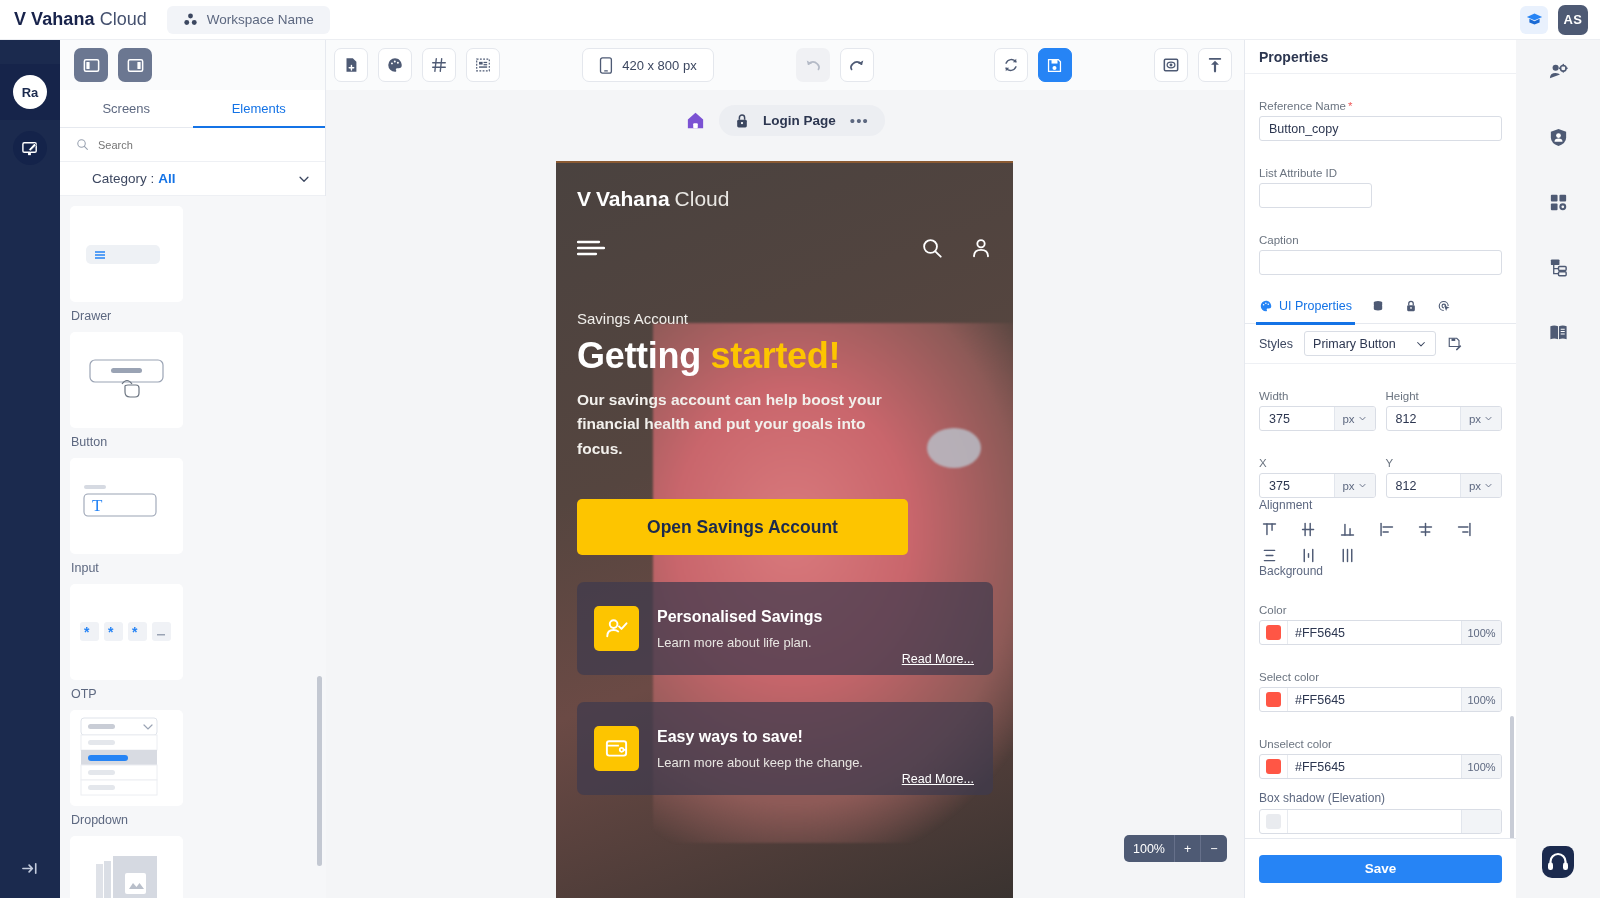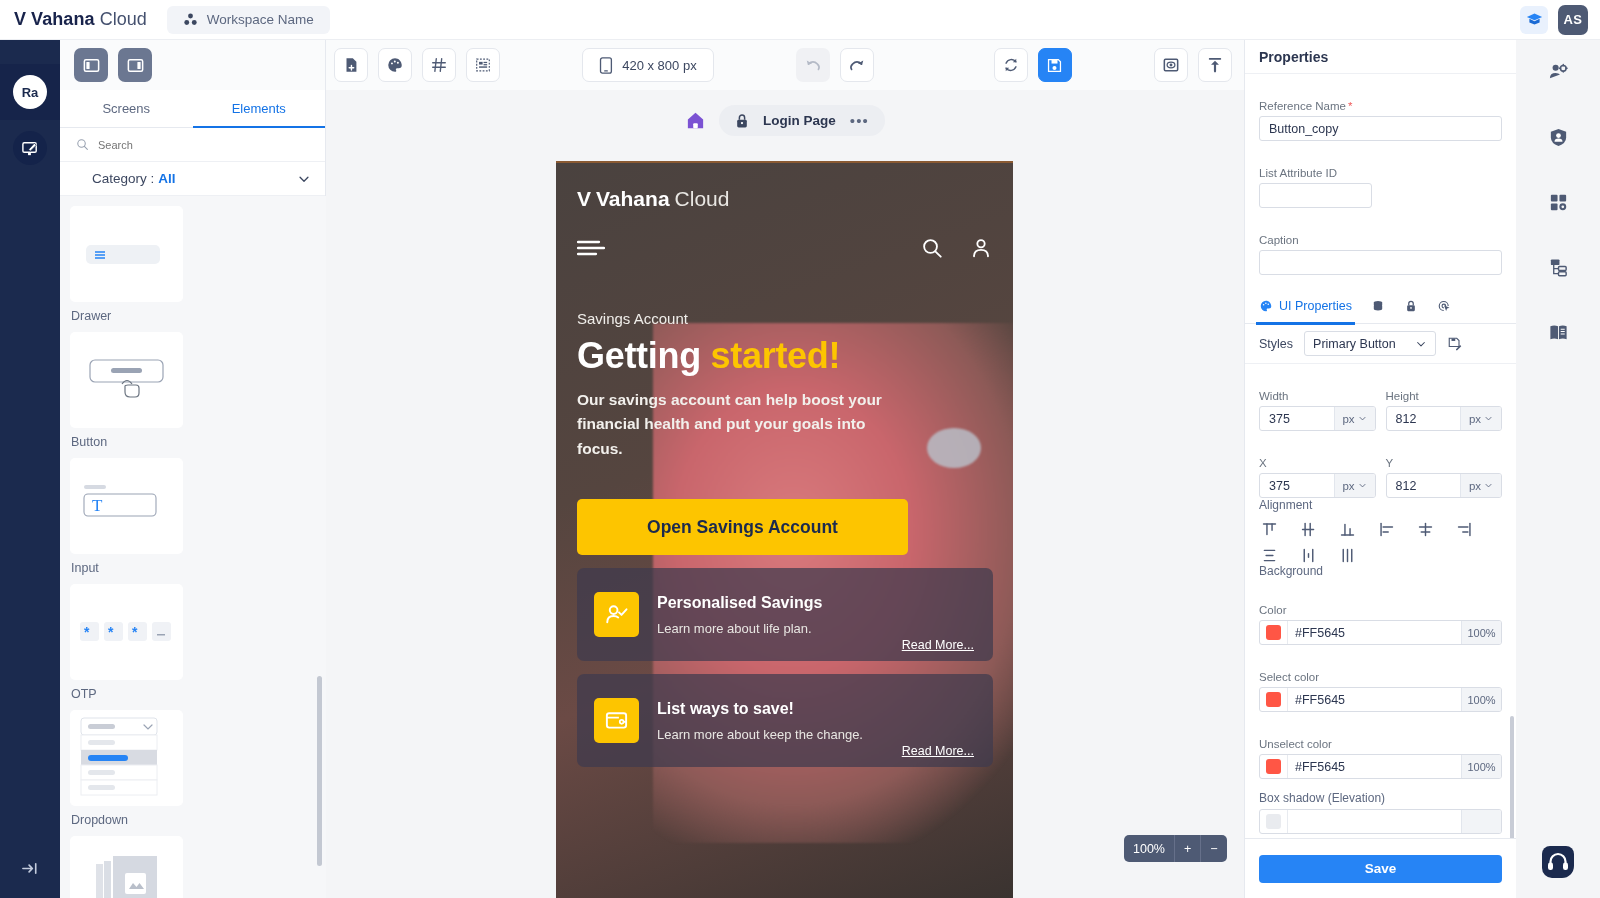--- a/index.html
+++ b/index.html
@@ -180,21 +180,21 @@
   .ph-eyebrow { color:#f0eeea; font-size:15px; margin-top: 51px; }
   .ph-h1 { font-size: 36px; font-weight: 700; color:#fff; margin-top: 8px; letter-spacing:-.3px; }
   .ph-h1 .accent { color: #fdc500; }
   .ph-sub { color:#f2f0ec; font-size:15.5px; font-weight:600; line-height:1.58; margin-top: 11px; max-width: 330px; }
   .ph-cta {
     margin-top: 38px; width: 331px; height: 56px; border-radius: 5px;
     background: #fdc500; color: #1b2a4e; font-size: 17.5px; font-weight: 700;
     display: flex; align-items: center; justify-content: center;
   }
   .ph-card {
-    margin-top: 13px; width: 416px; height: 93px; border-radius: 7px;
+    margin-top: 27px; width: 416px; height: 93px; border-radius: 7px;
     background: rgba(62,58,78,.72);
     display: flex; align-items: center; padding: 0 19px 0 17px;
   }
   .ph-card-icon {
     width: 45px; height: 45px; border-radius: 5px; background: #fdc500;
     display: flex; align-items: center; justify-content: center; flex: 0 0 auto;
   }
   .ph-card-body { margin-left: 18px; flex: 1; }
   .ph-card-t { color:#fff; font-size:16px; font-weight:700; }
   .ph-card-d { color:#e8e6e2; font-size:13px; margin-top: 9px; }
@@ -683,21 +683,21 @@
       <div class="ph-card">
         <div class="ph-card-icon">
           <svg width="25" height="25" viewBox="0 0 26 26" class="ico">
             <rect x="3" y="5.4" width="20" height="15" rx="2.4" fill="none" stroke="#fff" stroke-width="2"></rect>
             <path d="M3 10 H15.5" stroke="#fff" stroke-width="1.8"></path>
             <circle cx="18.4" cy="14.4" r="2" fill="none" stroke="#fff" stroke-width="1.8"></circle>
             <path d="M20.4 14.4 H23" stroke="#fff" stroke-width="1.8" stroke-linecap="round"></path>
           </svg>
         </div>
         <div class="ph-card-body">
-          <div class="ph-card-t">List ways to save!</div>
+          <div class="ph-card-t">Easy ways to save!</div>
           <div class="ph-row2">
             <div class="ph-card-d">Learn more about keep the change.</div>
           </div>
         </div>
         <div class="ph-card-rm">Read More...</div>
       </div>
     </div>
   </div>
 
   <div class="zoomctl">

